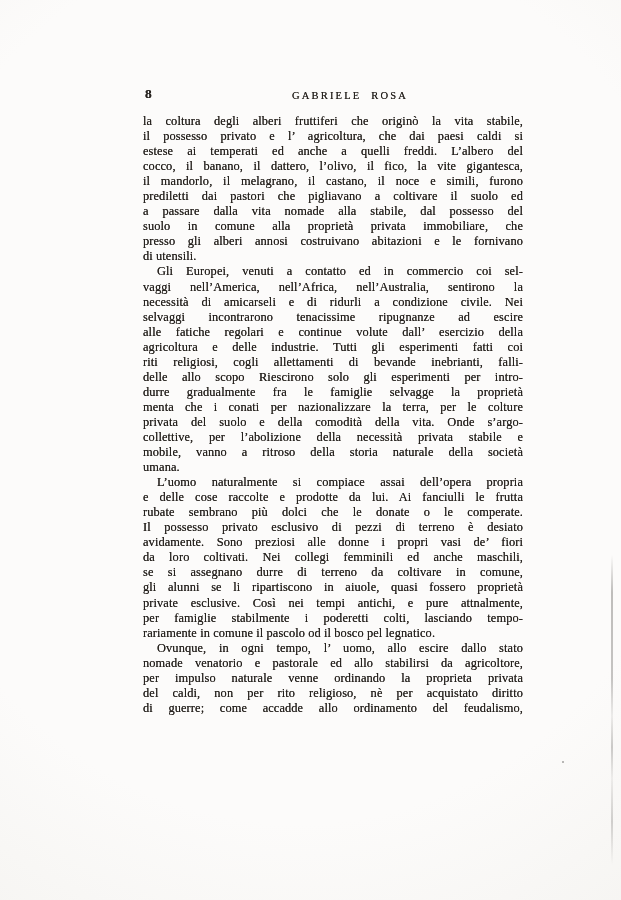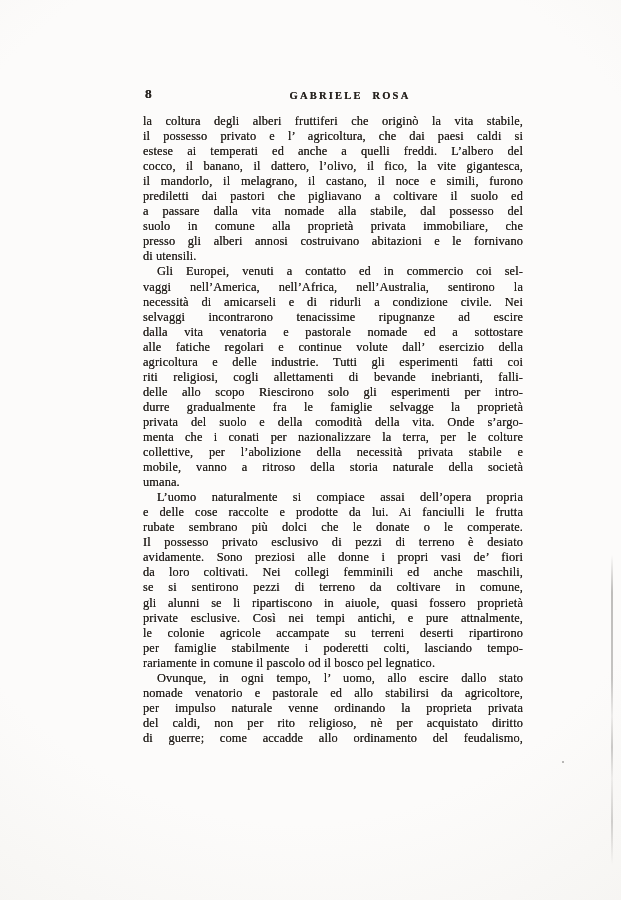--- a/index.html
+++ b/index.html
@@ -31,21 +31,21 @@
     color: #26221e;
     text-shadow: 0 0 0.4px rgba(38,34,30,0.8);
   }
   .running {
     position: absolute;
     left: 255px;
     top: 90px;
     width: 190px;
     text-align: center;
     font-family: "Liberation Serif", "DejaVu Serif", serif;
-    font-weight: bold;
+    font-weight: normal;
     font-size: 10.5px;
     letter-spacing: 2.2px;
     word-spacing: 5px;
     color: #26221e;
     text-shadow: 0 0 0.4px rgba(38,34,30,0.8);
     white-space: nowrap;
   }
   .textblock {
     position: absolute;
     left: 143px;
@@ -109,41 +109,39 @@
       <div class="line">il mandorlo, il melagrano, il castano, il noce e simili, furono</div>
       <div class="line">prediletti dai pastori che pigliavano a coltivare il suolo ed</div>
       <div class="line">a passare dalla vita nomade alla stabile, dal possesso del</div>
       <div class="line">suolo in comune alla proprietà privata immobiliare, che</div>
       <div class="line">presso gli alberi annosi costruivano abitazioni e le fornivano</div>
       <div class="line no-just">di utensili.</div>
       <div class="line indent">Gli Europei, venuti a contatto ed in commercio coi sel-</div>
       <div class="line">vaggi nell’America, nell’Africa, nell’Australia, sentirono la</div>
       <div class="line">necessità di amicarseli e di ridurli a condizione civile. Nei</div>
       <div class="line">selvaggi incontrarono tenacissime ripugnanze ad escire</div>
-      <div class="line">dalla vita venatoria e pastorale nomade ed a sottostare</div>
       <div class="line">alle fatiche regolari e continue volute dall’ esercizio della</div>
       <div class="line">agricoltura e delle industrie. Tutti gli esperimenti fatti coi</div>
       <div class="line">riti religiosi, cogli allettamenti di bevande inebrianti, falli-</div>
       <div class="line">delle allo scopo Riescirono solo gli esperimenti per intro-</div>
       <div class="line">durre gradualmente fra le famiglie selvagge la proprietà</div>
+      <div class="line">menta che i conati per nazionalizzare la terra, per le colture</div>
       <div class="line">privata del suolo e della comodità della vita. Onde s’argo-</div>
-      <div class="line">menta che i conati per nazionalizzare la terra, per le colture</div>
       <div class="line">collettive, per l’abolizione della necessità privata stabile e</div>
       <div class="line">mobile, vanno a ritroso della storia naturale della società</div>
       <div class="line no-just">umana.</div>
       <div class="line indent">L’uomo naturalmente si compiace assai dell’opera propria</div>
       <div class="line">e delle cose raccolte e prodotte da lui. Ai fanciulli le frutta</div>
       <div class="line">rubate sembrano più dolci che le donate o le comperate.</div>
       <div class="line">Il possesso privato esclusivo di pezzi di terreno è desiato</div>
       <div class="line">avidamente. Sono preziosi alle donne i propri vasi de’ fiori</div>
       <div class="line">da loro coltivati. Nei collegi femminili ed anche maschili,</div>
-      <div class="line">se si sentirono pezzi di terreno da coltivare in comune,</div>
+      <div class="line">se si assegnano durre di terreno da coltivare in comune,</div>
       <div class="line">gli alunni se li ripartiscono in aiuole, quasi fossero proprietà</div>
       <div class="line">private esclusive. Così nei tempi antichi, e pure attnalmente,</div>
-      <div class="line">le colonie agricole accampate su terreni deserti ripartirono</div>
       <div class="line">per famiglie stabilmente i poderetti colti, lasciando tempo-</div>
       <div class="line no-just">rariamente in comune il pascolo od il bosco pel legnatico.</div>
       <div class="line indent">Ovunque, in ogni tempo, l’ uomo, allo escire dallo stato</div>
       <div class="line">nomade venatorio e pastorale ed allo stabilirsi da agricoltore,</div>
       <div class="line">per impulso naturale venne ordinando la proprieta privata</div>
       <div class="line">del caldi, non per rito religioso, nè per acquistato diritto</div>
       <div class="line">di guerre; come accadde allo ordinamento del feudalismo,</div>
     </div>
 
   <div class="scan-vline"></div>

